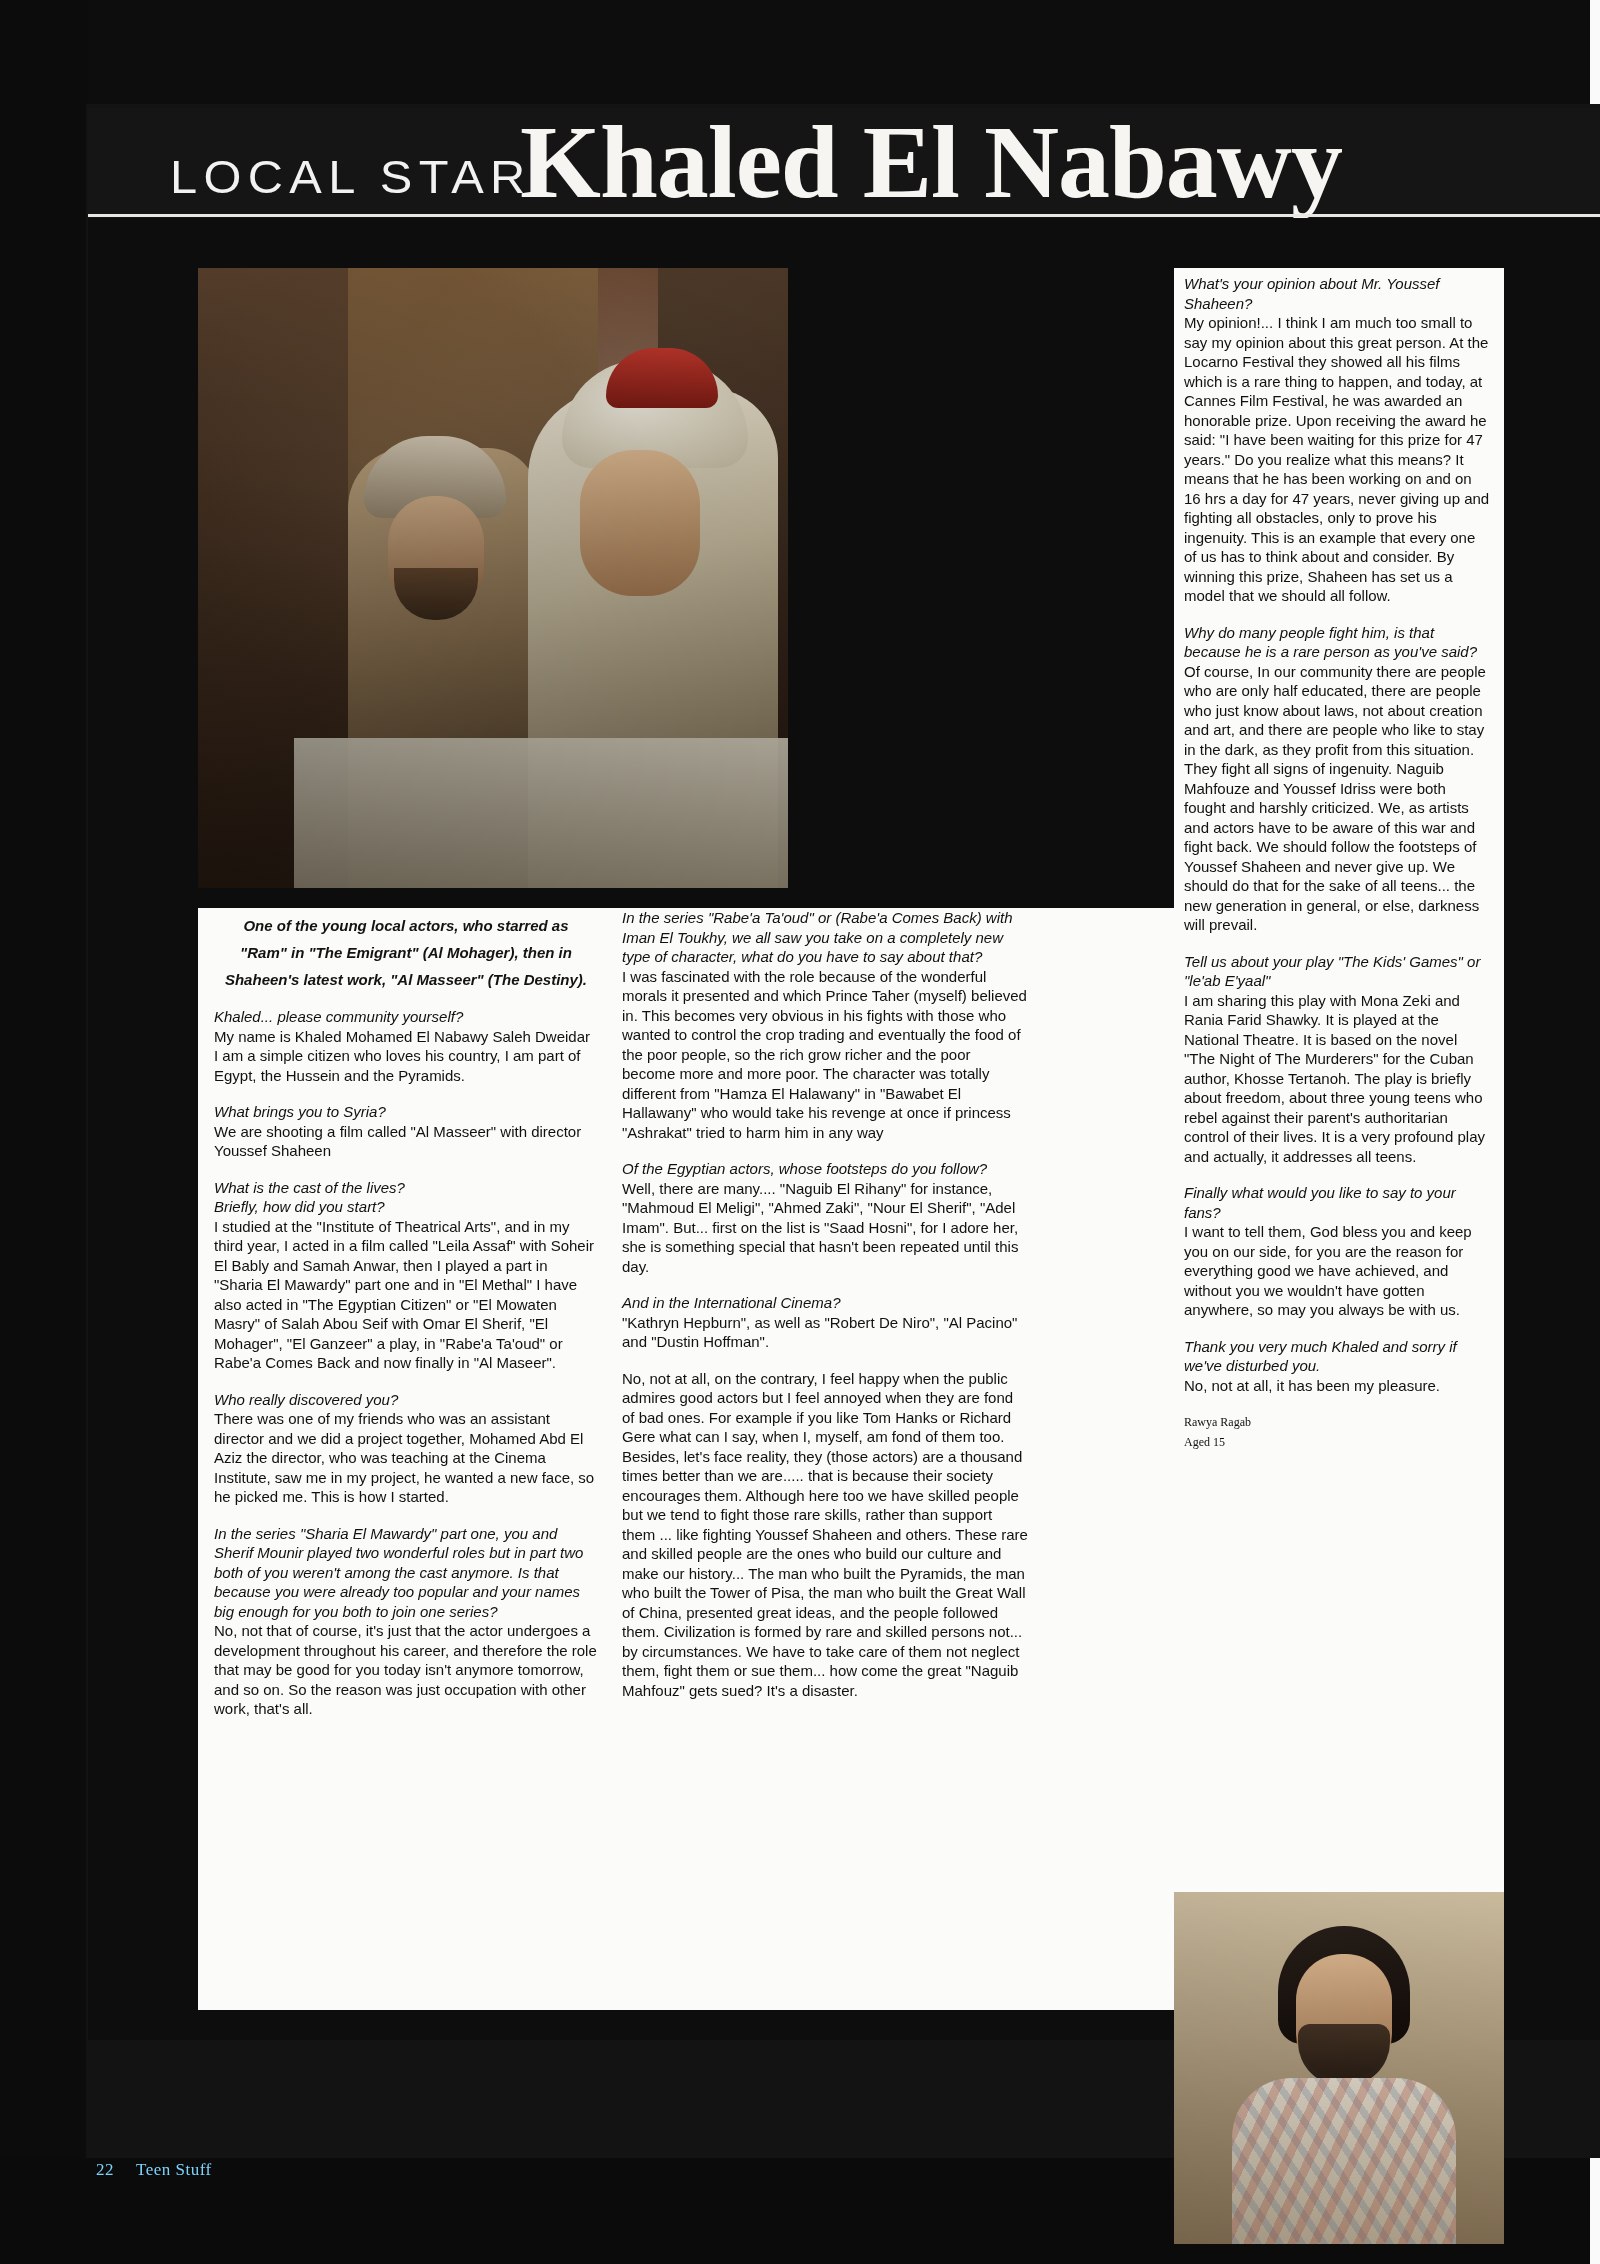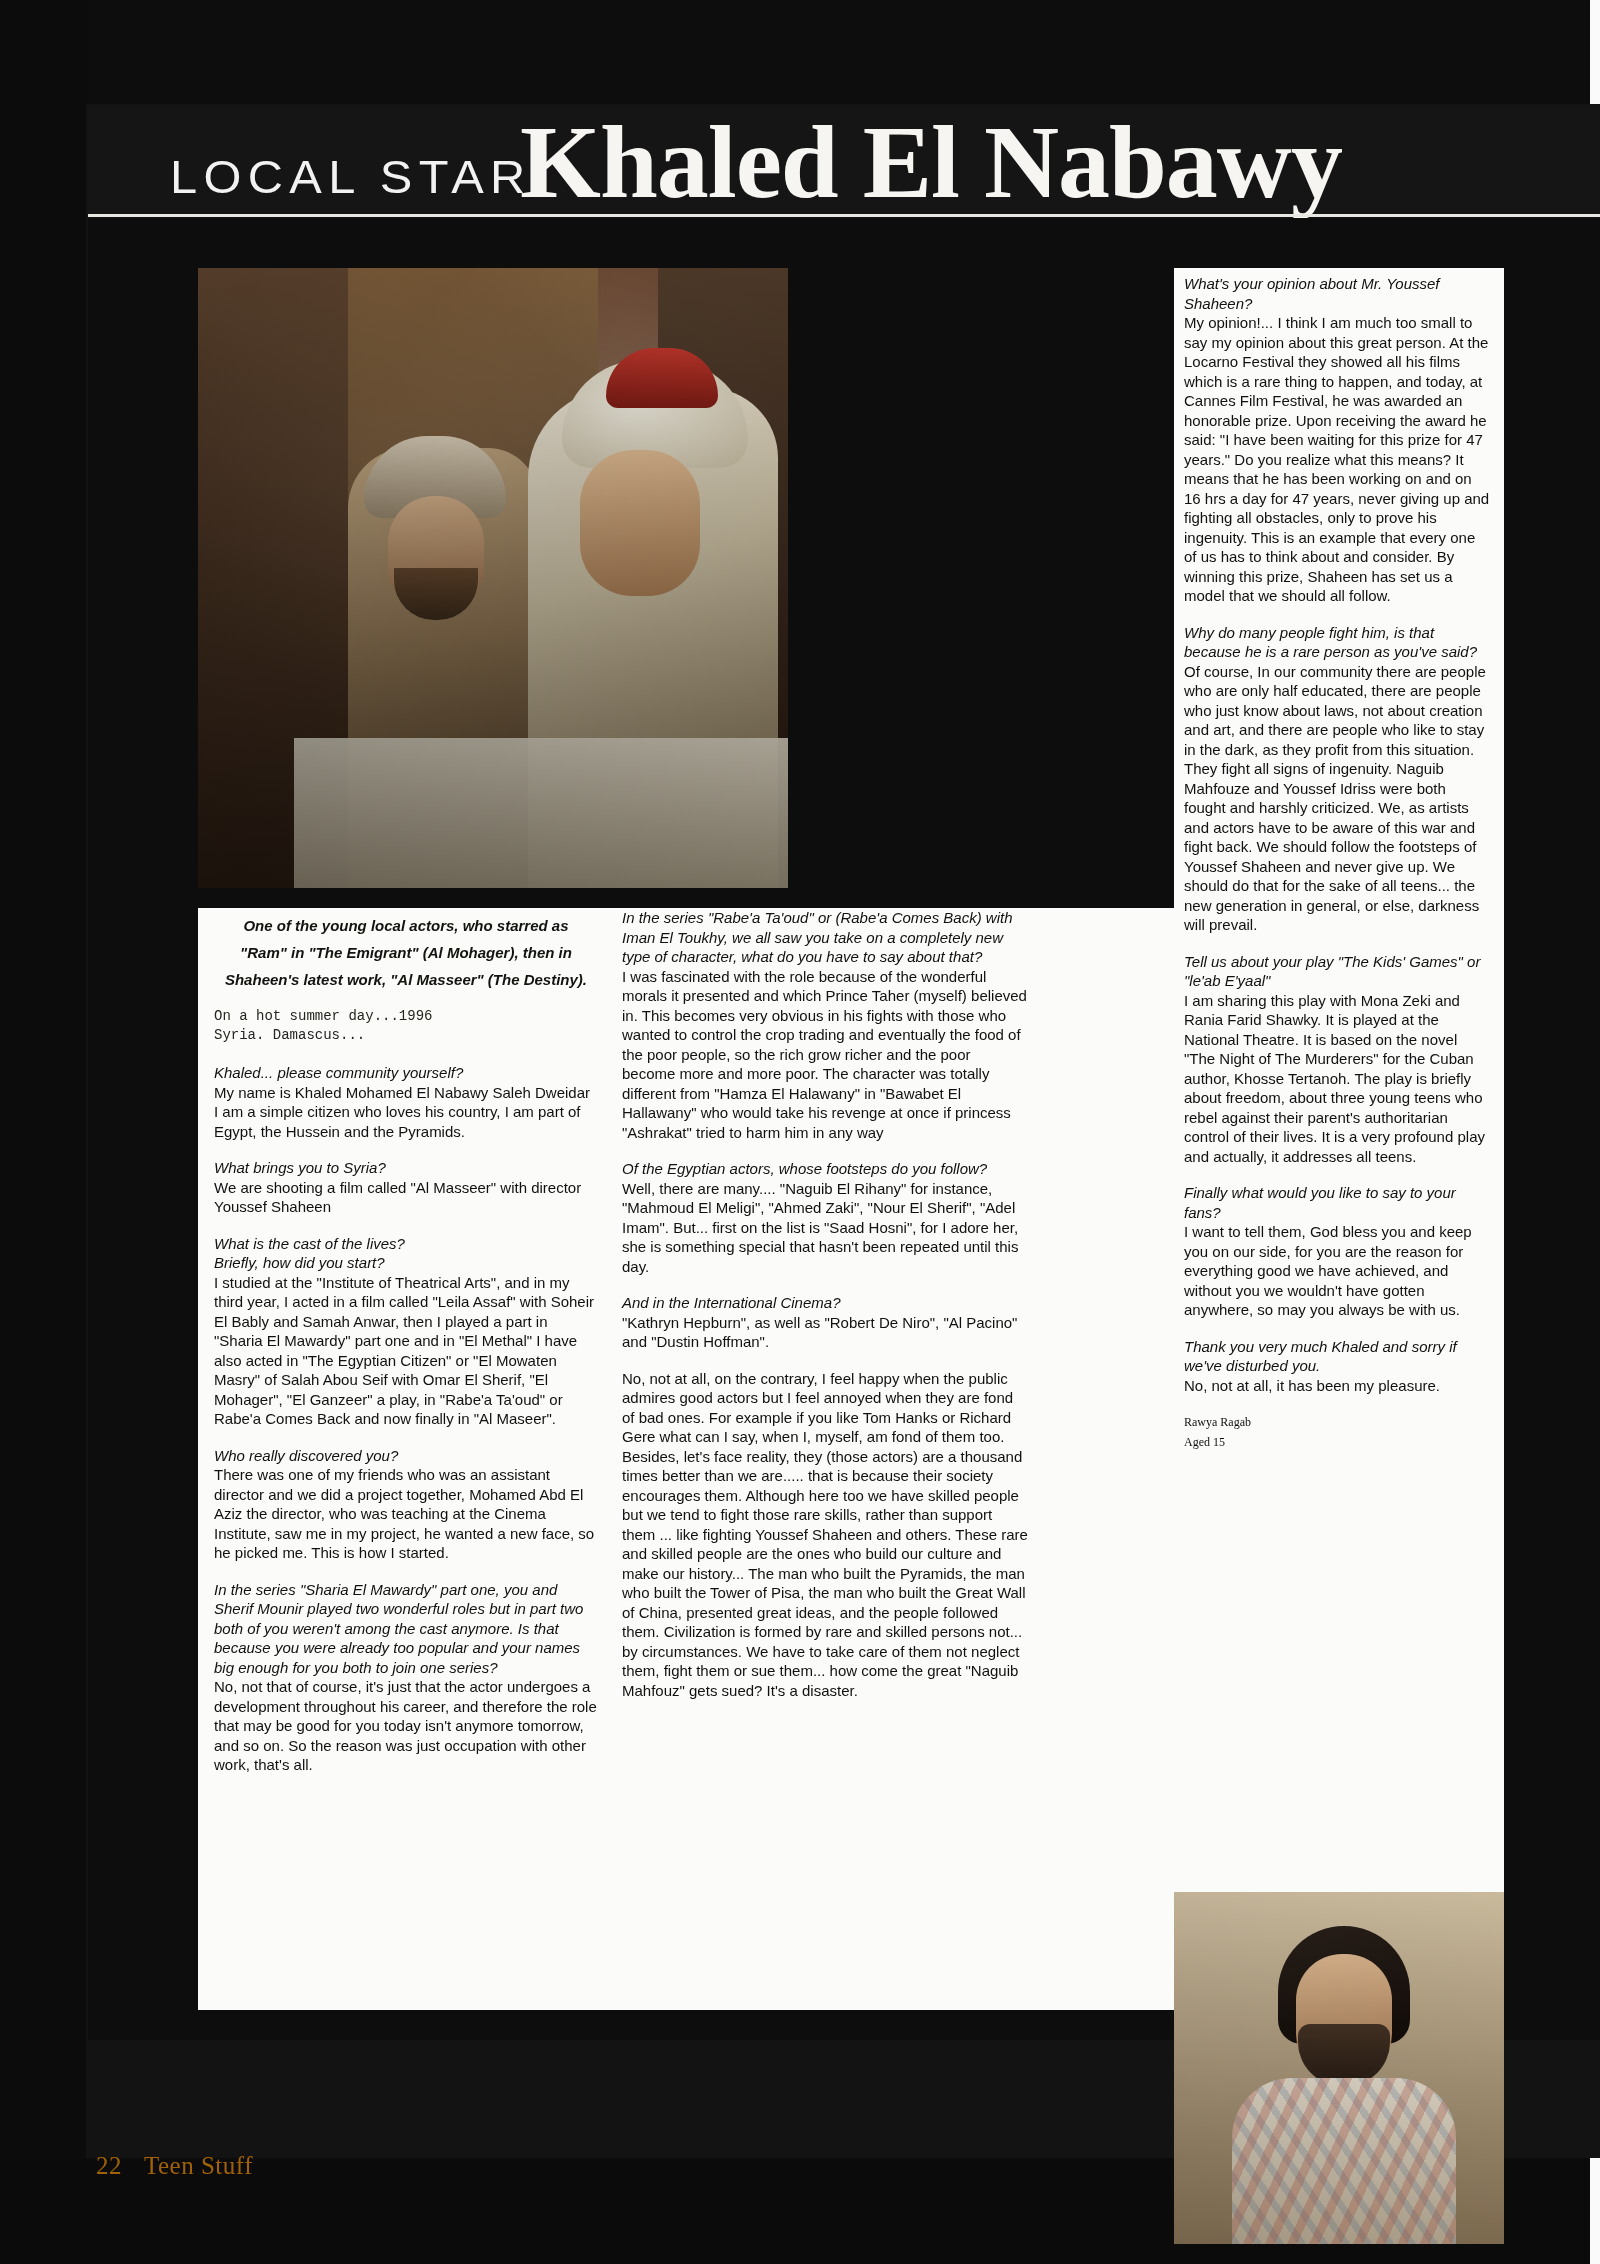--- a/index.html
+++ b/index.html
@@ -153,21 +153,21 @@
     background:
       repeating-linear-gradient(115deg, rgba(190,90,70,.30) 0 9px, rgba(255,255,255,0) 9px 20px),
       repeating-linear-gradient(55deg, rgba(90,120,160,.22) 0 7px, rgba(255,255,255,0) 7px 18px),
       linear-gradient(180deg,#efe6d6,#cfc0a6);
     border-radius:60px 60px 0 0;}
   .pp-veil{position:absolute;inset:0;background:linear-gradient(200deg,rgba(0,0,0,.04),rgba(0,0,0,.22));}
 
   
   #footer{
     position:absolute;left:96px;bottom:84px;
-    color:#a16207;font-family:"Liberation Serif", serif;font-size:25px;
+    color:#7dd3fc;font-family:"Liberation Serif", serif;font-size:17px;
     letter-spacing:.5px;
   }
   #footer .pg{margin-right:22px;}
 </style>
 </head>
 <body>
 
 <div id="page">
 
   <div class="scan-top"></div>
@@ -198,22 +198,20 @@
       <div class="ph-capB"></div>
       <div class="ph-faceB"></div>
       <div class="ph-table"></div>
       <div class="ph-veil"></div>
     </div>
 
     <div id="panel">
 
       <div class="col" id="col1">
         <div class="intro">One of the young local actors, who starred as "Ram" in "The Emigrant" (Al Mohager), then in Shaheen's latest work, "Al Masseer" (The Destiny).</div>
-        <div class="mono">On a hot summer day...1996
-Syria. Damascus...</div>
 
         <div class="q">Khaled... please community yourself?</div>
         <div class="a">My name is Khaled Mohamed El Nabawy Saleh Dweidar I am a simple citizen who loves his country, I am part of Egypt, the Hussein and the Pyramids.</div>
 
         <div class="q">What brings you to Syria?</div>
         <div class="a">We are shooting a film called "Al Masseer" with director Youssef Shaheen</div>
 
         <div class="q">What is the cast of the lives?</div>
 
         <div class="q">Briefly, how did you start?</div>

